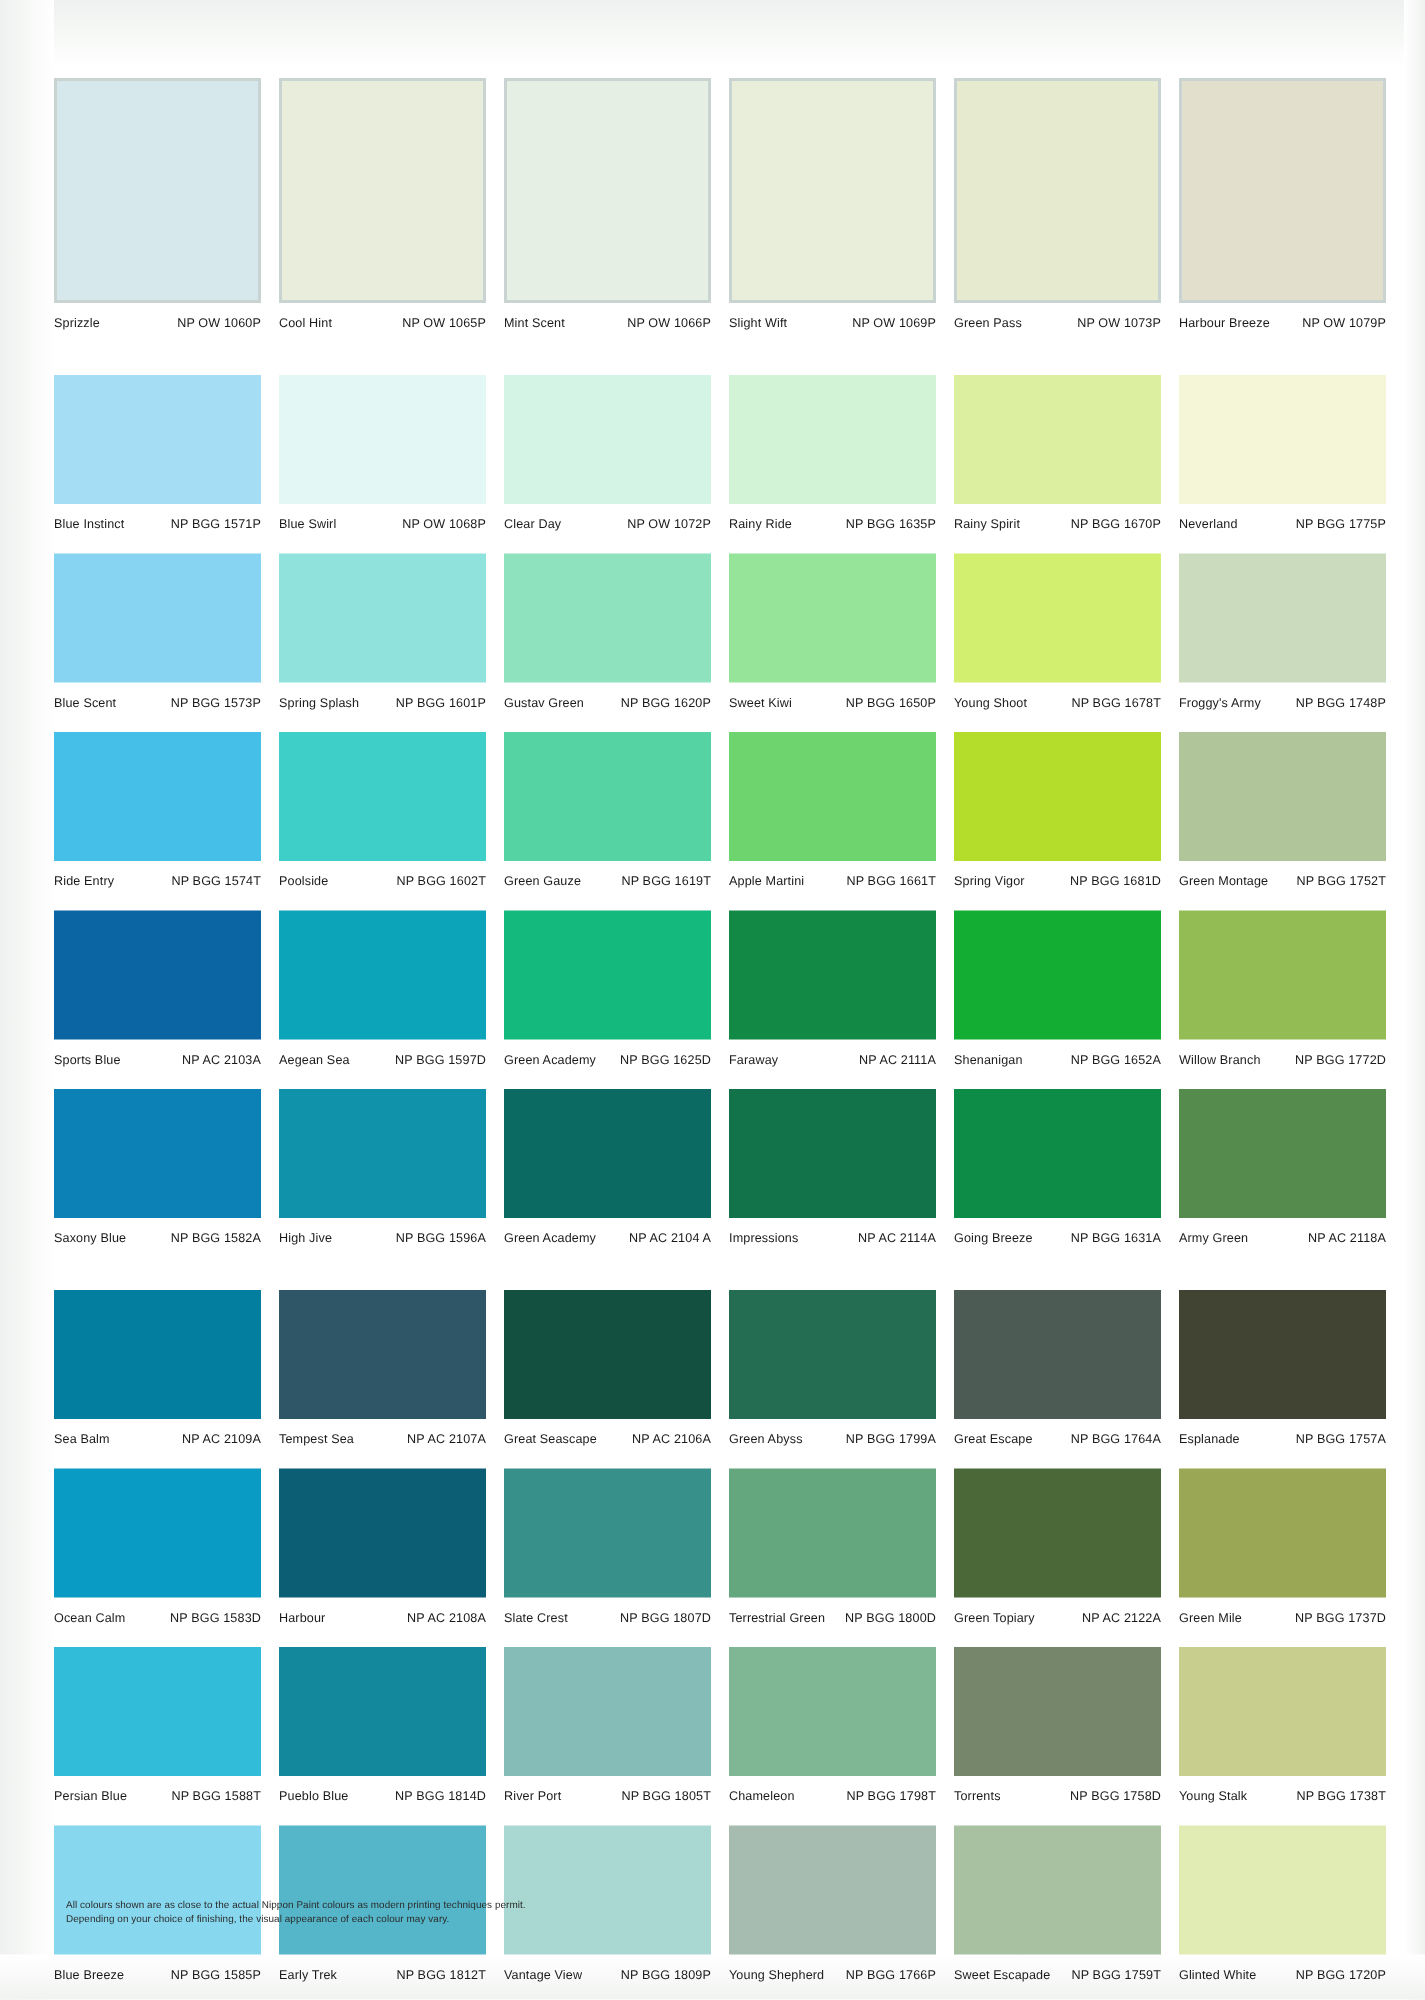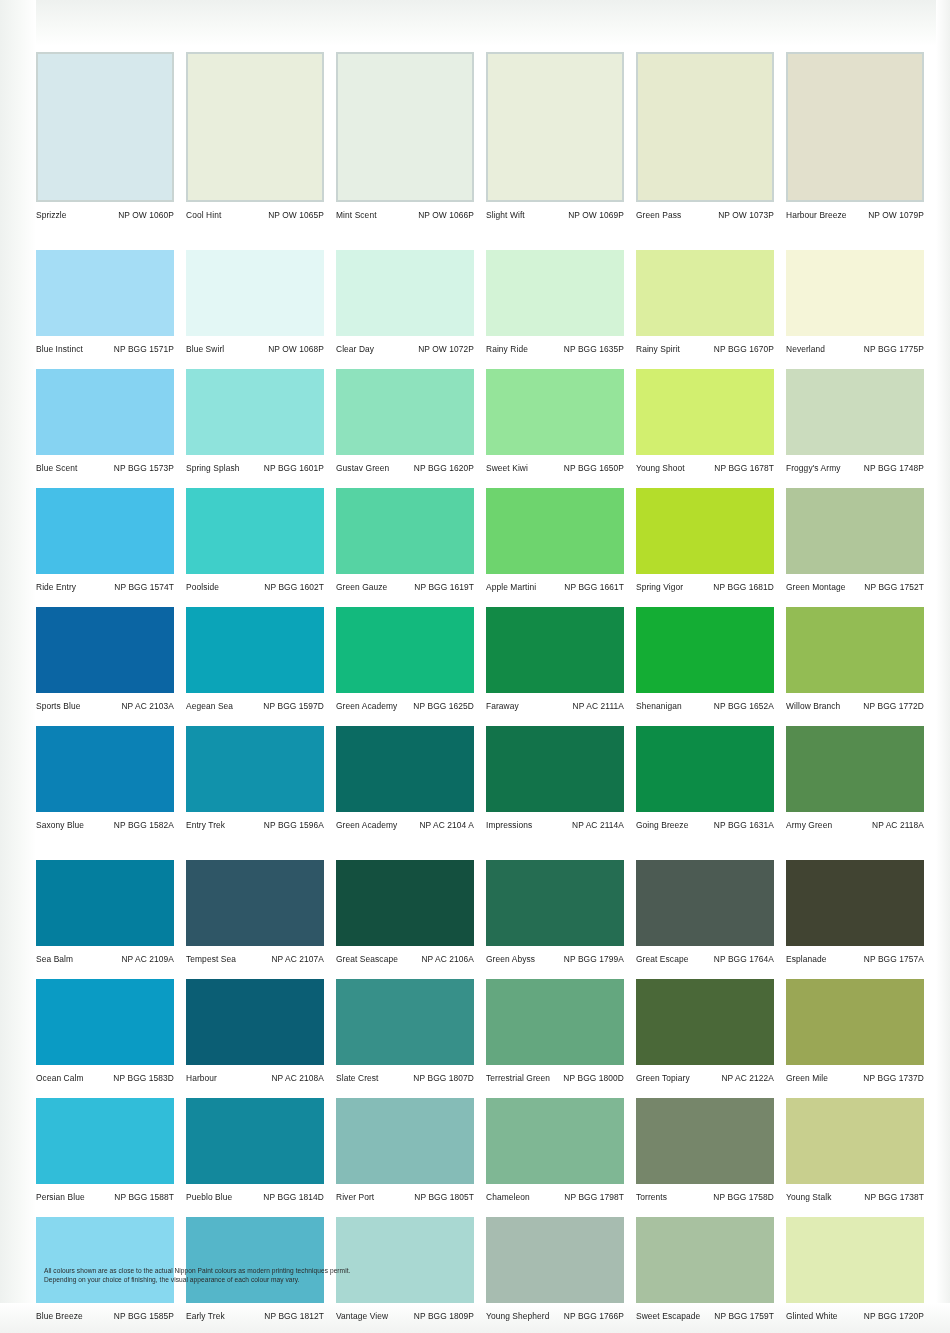--- a/index.html
+++ b/index.html
@@ -398,21 +398,21 @@
           <div class="cell">
             <div class="swatch" title="Army Green" style="background: rgb(85, 140, 78);"></div>
           </div>
         </div>
         <div class="labels">
           <div class="lbl">
             <span class="nm">Saxony Blue</span>
             <span class="code">NP BGG 1582A</span>
           </div>
           <div class="lbl">
-            <span class="nm">Entry Trek</span>
+            <span class="nm">High Jive</span>
             <span class="code">NP BGG 1596A</span>
           </div>
           <div class="lbl">
             <span class="nm">Green Academy</span>
             <span class="code">NP AC 2104 A</span>
           </div>
           <div class="lbl">
             <span class="nm">Impressions</span>
             <span class="code">NP AC 2114A</span>
           </div>

